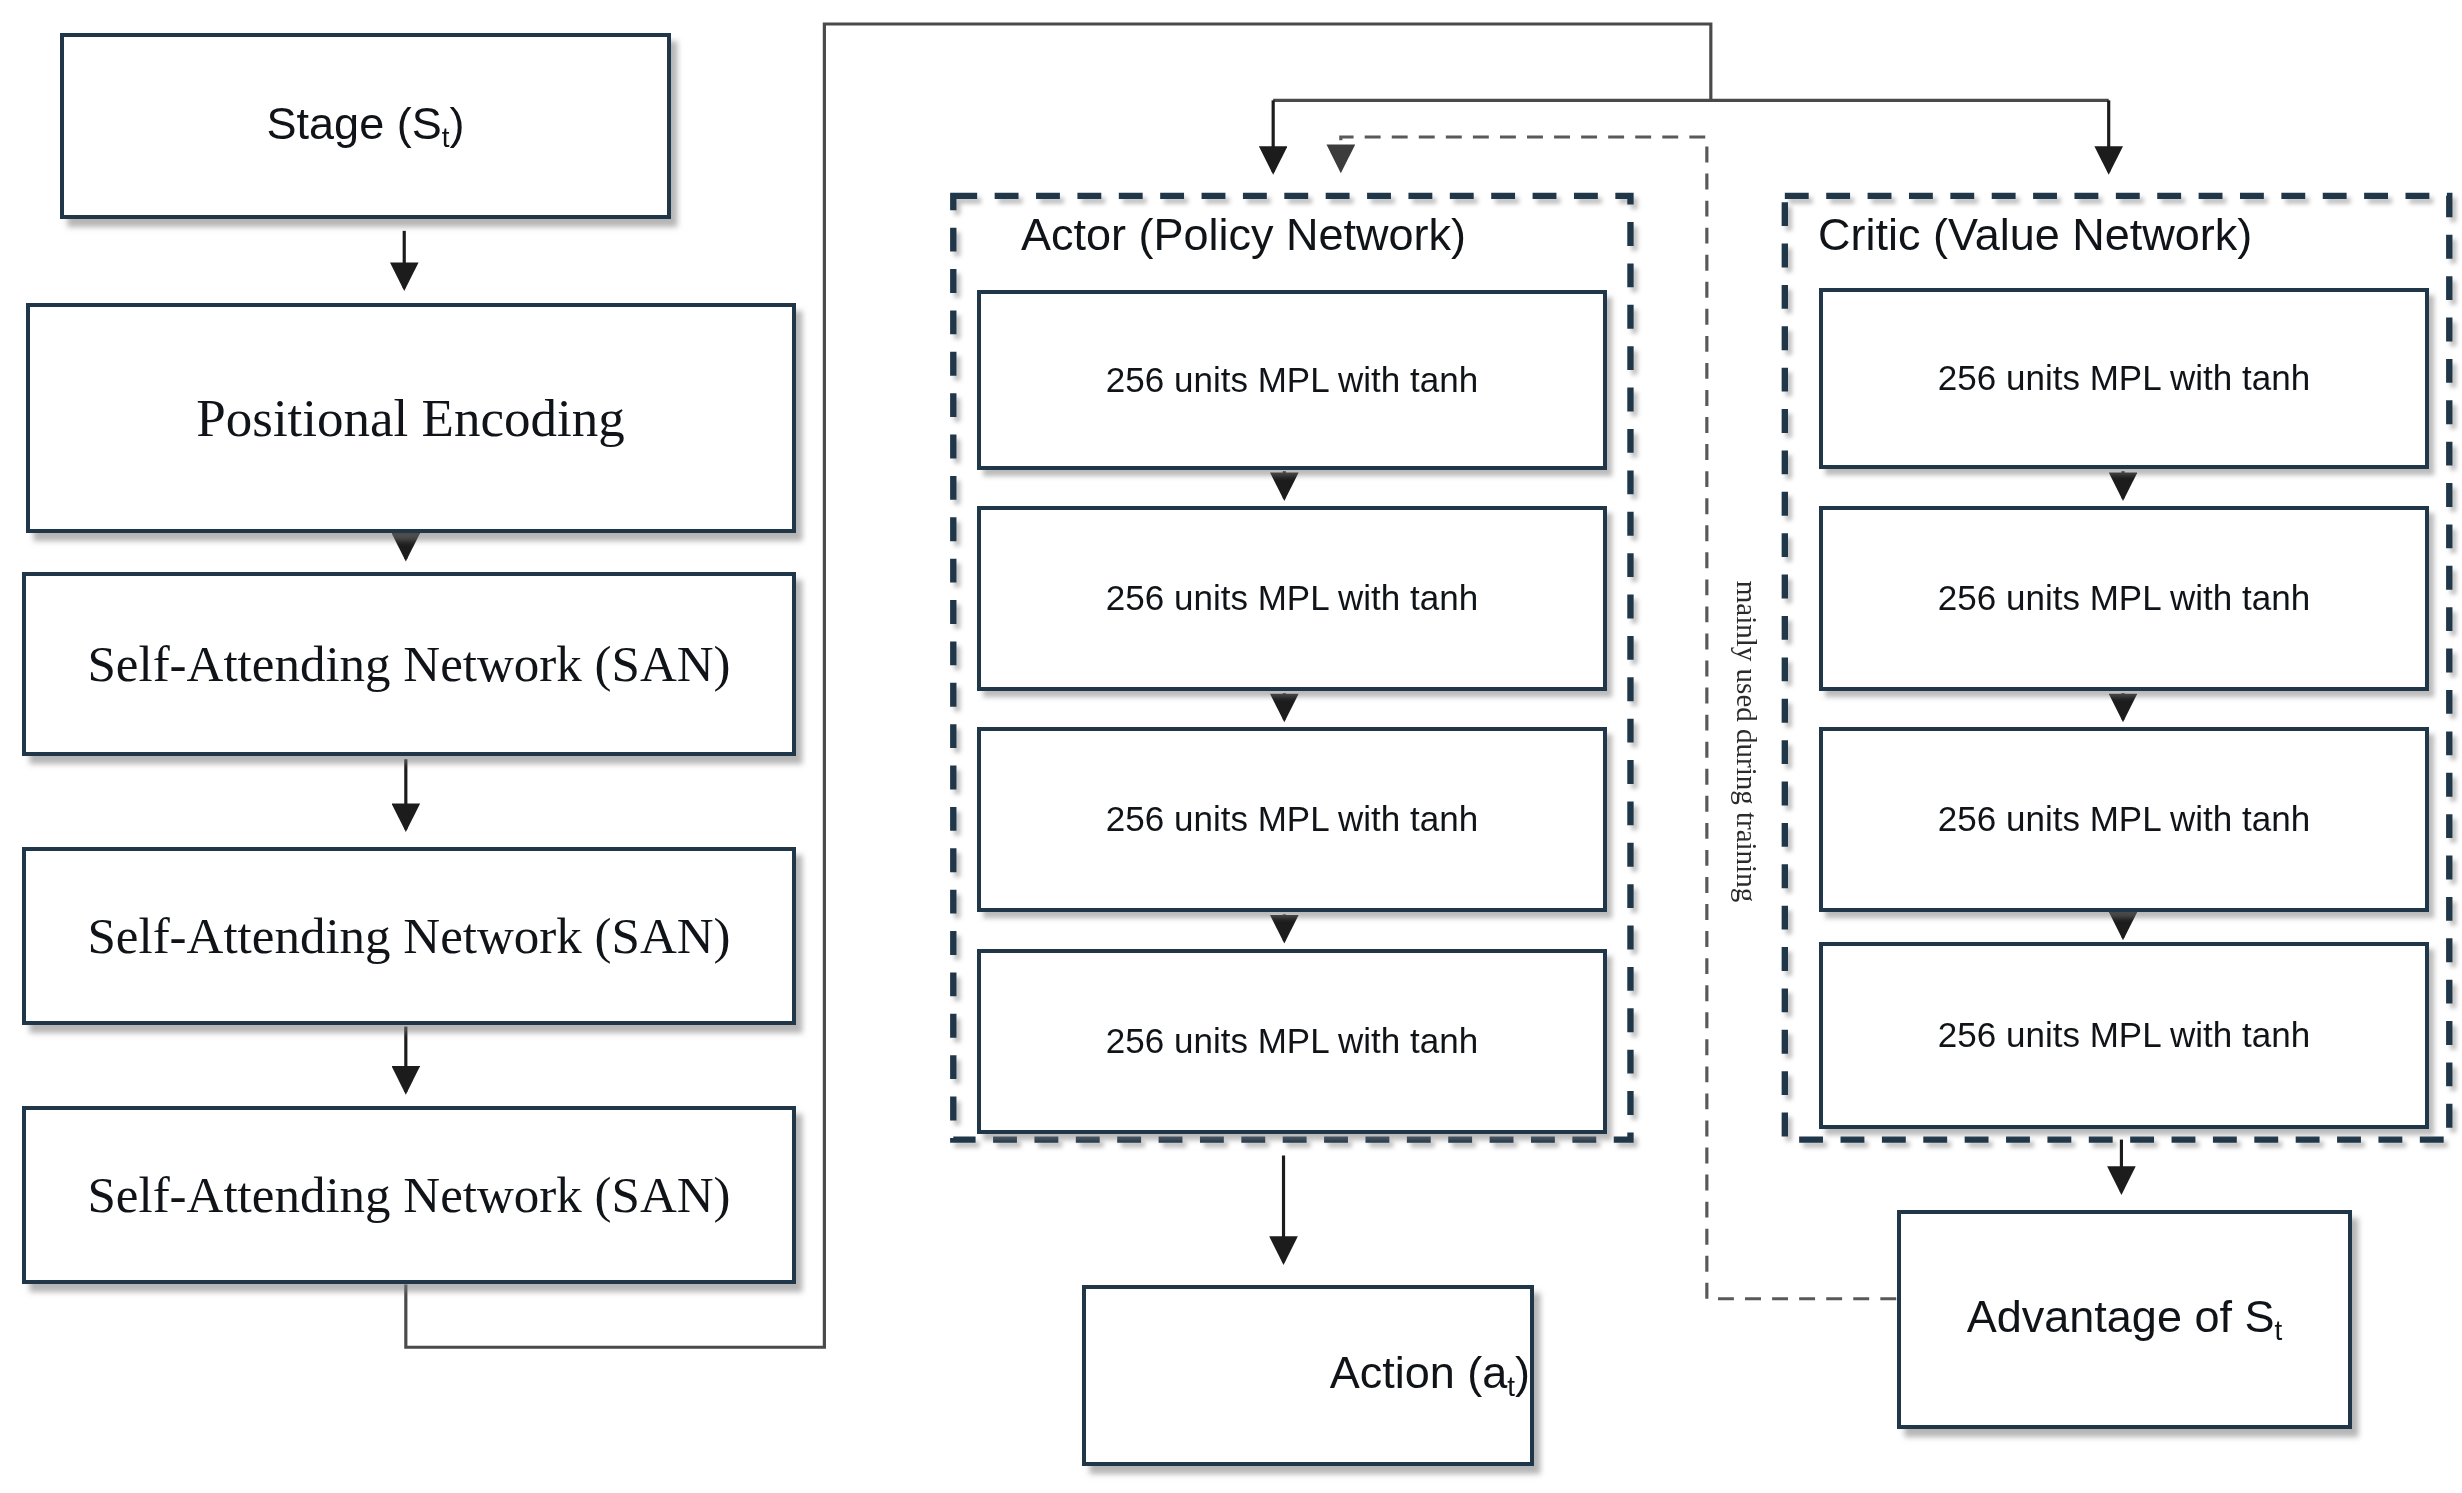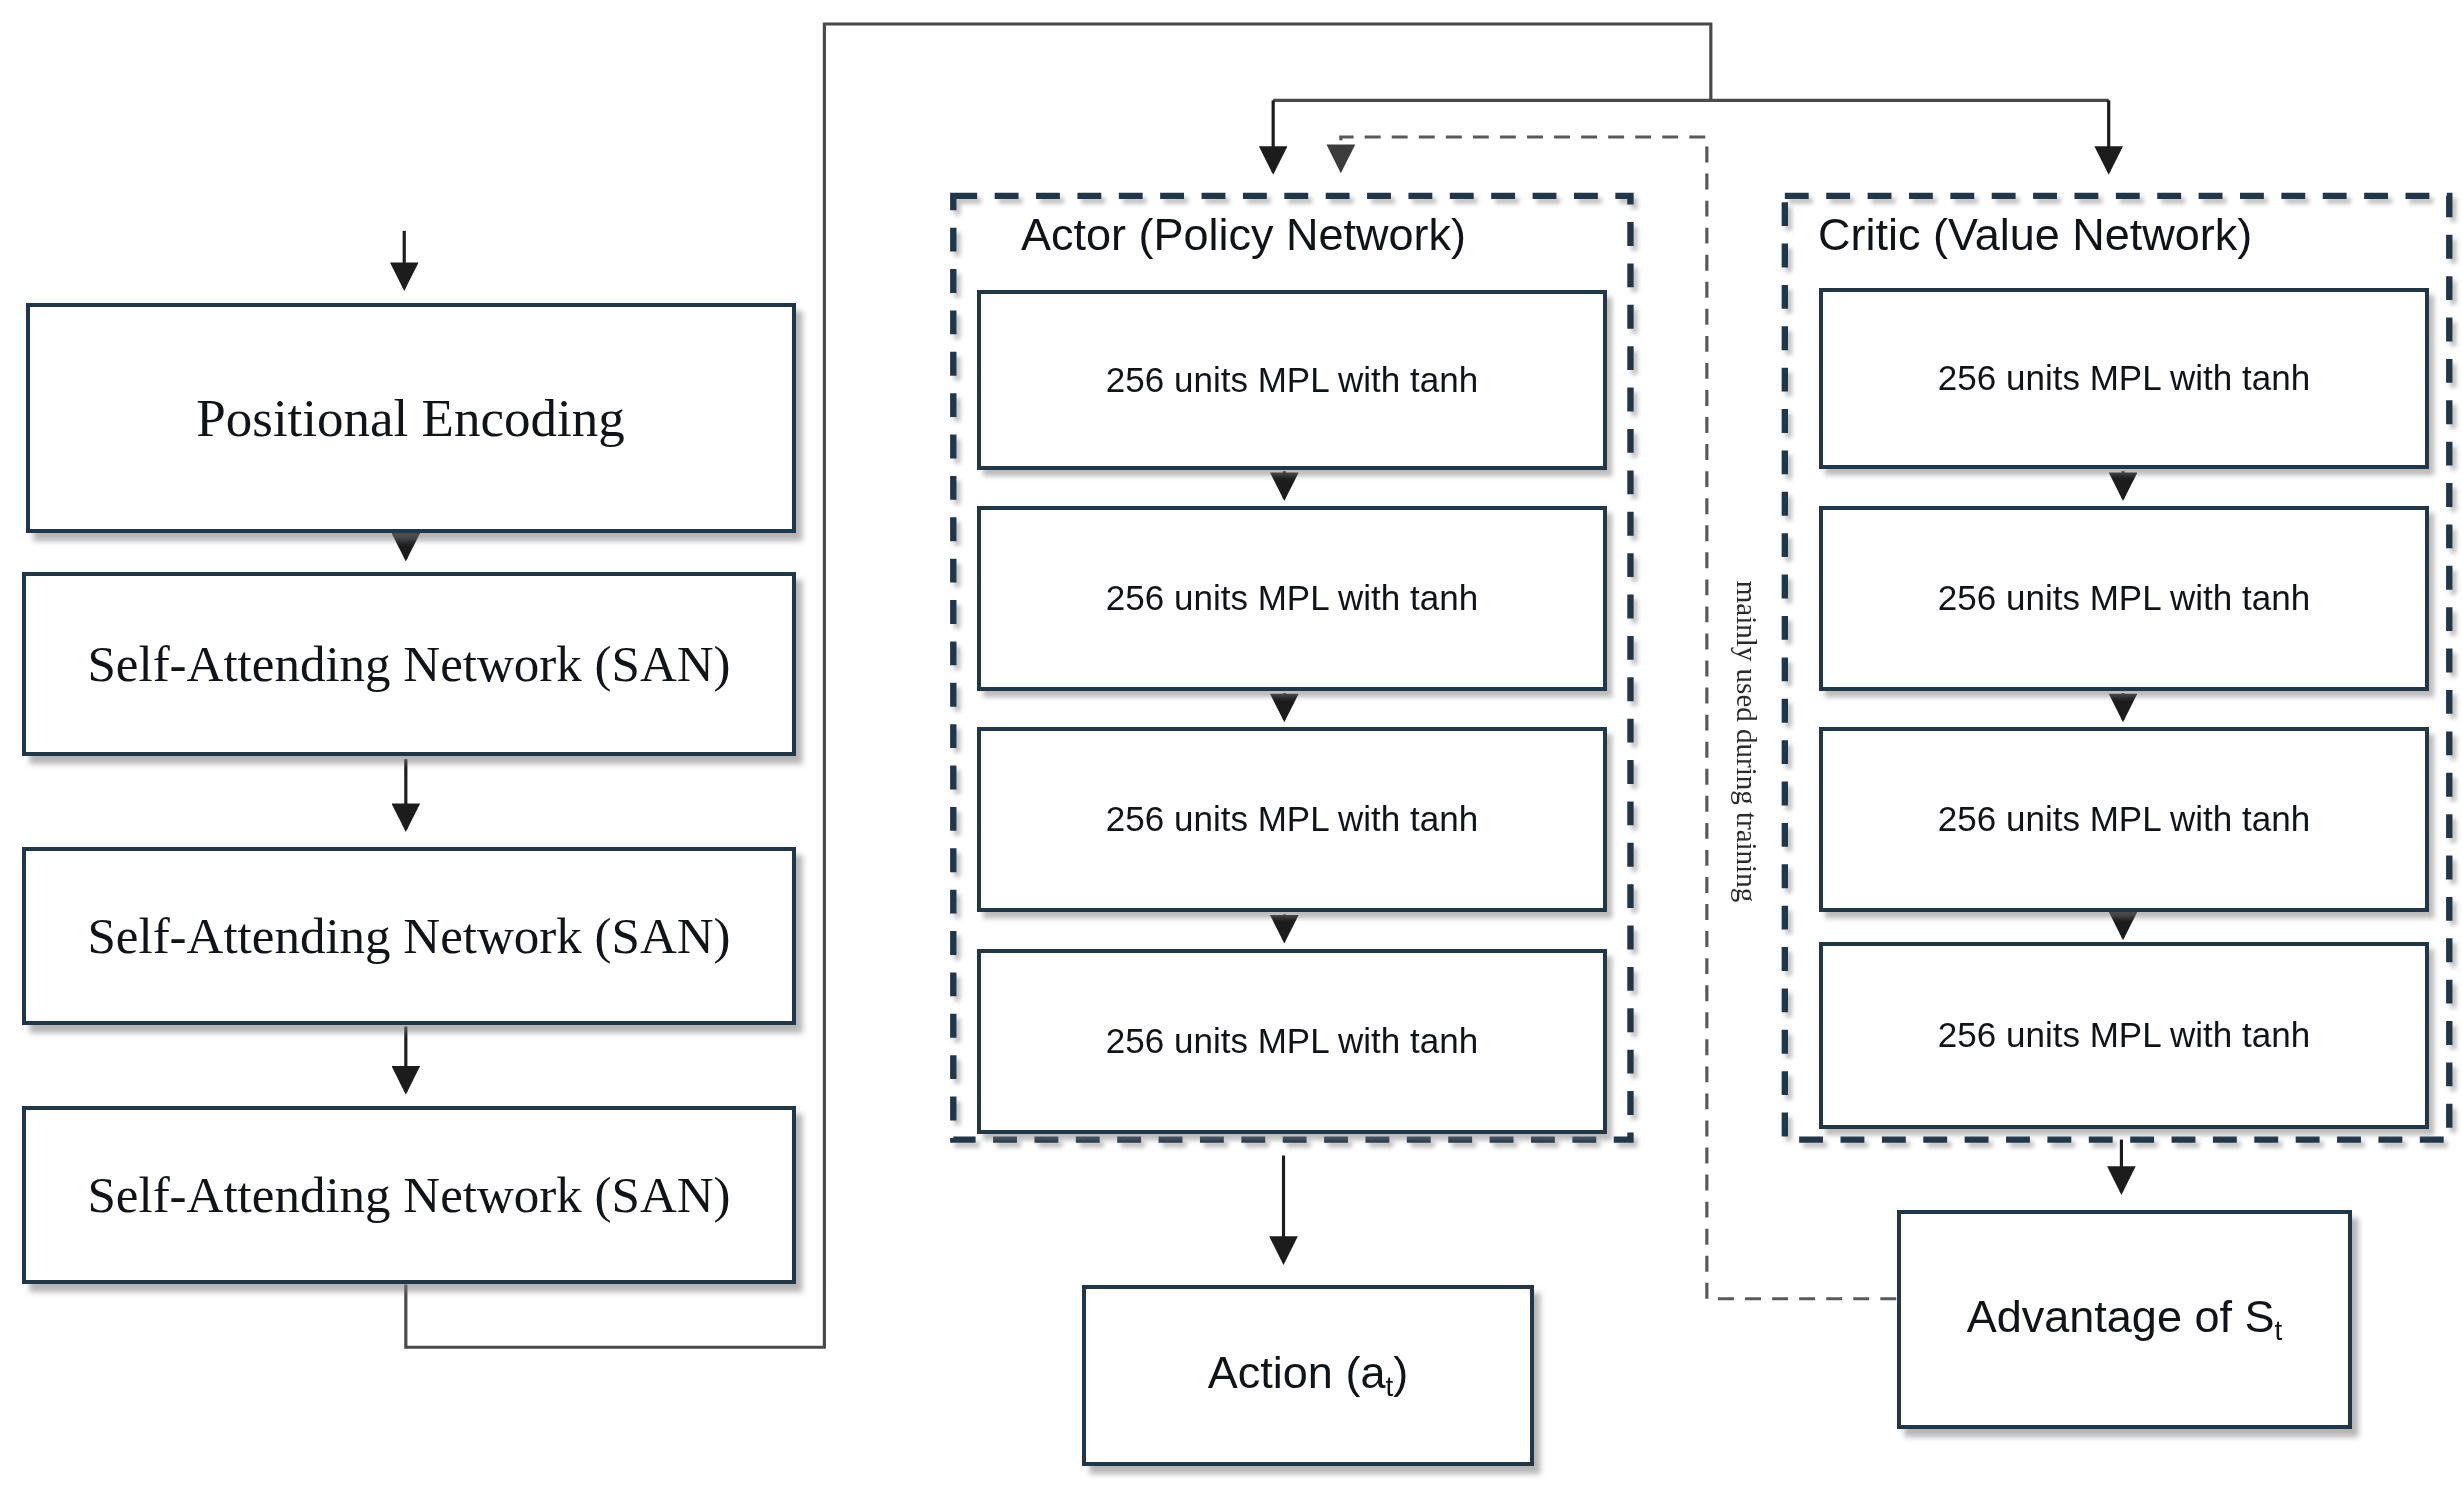--- a/index.html
+++ b/index.html
@@ -100,20 +100,23 @@
     <path d="M2668,1149 L2668,1178" fill="none" stroke="#1c1c1c" stroke-width="4" marker-end="url(#ah-black)"></path>
 
     <path d="M2666,1432 L2666,1498" fill="none" stroke="#1c1c1c" stroke-width="4" marker-end="url(#ah-black)"></path>
 
     <path d="M2383,1632 L2145,1632 L2145,172 L1685,172 L1685,214" fill="none" stroke="#595959" stroke-width="4" stroke-dasharray="20 14" marker-end="url(#ah-gray)"></path>
 
     <rect class="dashed-border" x="1198" y="246" width="851" height="1186" fill="none" stroke="#20374a" stroke-width="8" stroke-dasharray="30 22"></rect>
     <rect class="dashed-border" x="2243" y="246" width="835" height="1186" fill="none" stroke="#20374a" stroke-width="8" stroke-dasharray="30 22"></rect>
   </svg>
 
+  <div class="node sans" style="left:60px; top:33px; width:611px; height:186px;">
+    <span><span>Stage (S</span><sub class="sub">t</sub><span>)</span></span>
+  </div>
 
   <div class="node serif" style="left:25.5px; top:303px; width:770px; height:230px;">
     <span>Positional Encoding</span>
   </div>
 
   <div class="node serif64" style="left:22px; top:572px; width:774px; height:184px;">
     <span>Self-Attending Network (SAN)</span>
   </div>
 
   <div class="node serif64" style="left:22px; top:847px; width:774px; height:178px;">
@@ -147,21 +150,21 @@
   <div class="node inner sans58" style="left:1819px; top:506px; width:610px; height:185px;">
     <span>256 units MPL with tanh</span>
   </div>
   <div class="node inner sans58" style="left:1819px; top:727px; width:610px; height:185px;">
     <span>256 units MPL with tanh</span>
   </div>
   <div class="node inner sans58" style="left:1819px; top:942px; width:610px; height:187px;">
     <span>256 units MPL with tanh</span>
   </div>
 
-  <div class="node sans" style="left:1082px; top:1285px; width:452px; height:181px;">
+  <div class="node sans" style="left:1082px; top:1285px; width:452px; height:181px;justify-content:flex-end;">
     <span><span>Action (a</span><sub class="sub">t</sub><span>)</span></span>
   </div>
 
   <div class="node sans" style="left:1897px; top:1210px; width:455px; height:219px;">
     <span><span>Advantage of S</span><sub class="sub">t</sub></span>
   </div>
 
   <div class="vnote">mainly used during training</div>
 
 </div>

